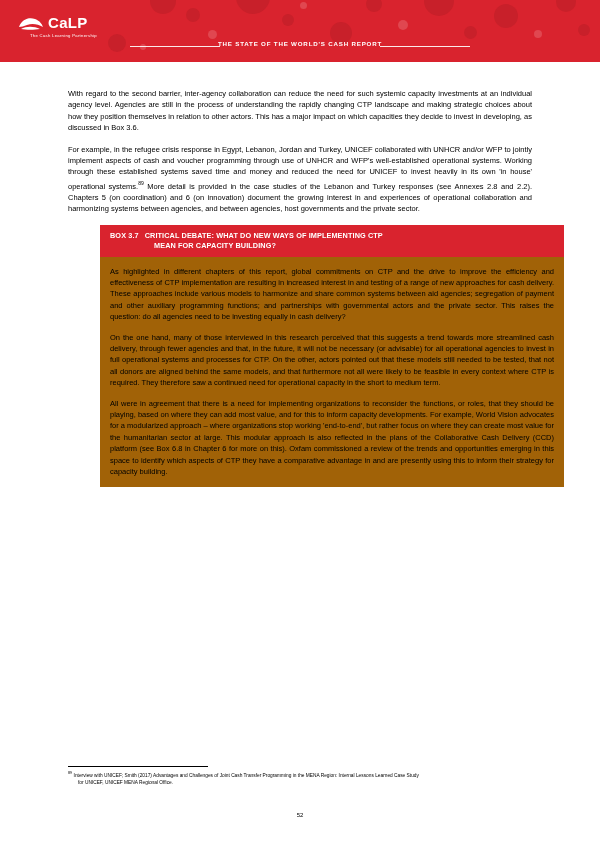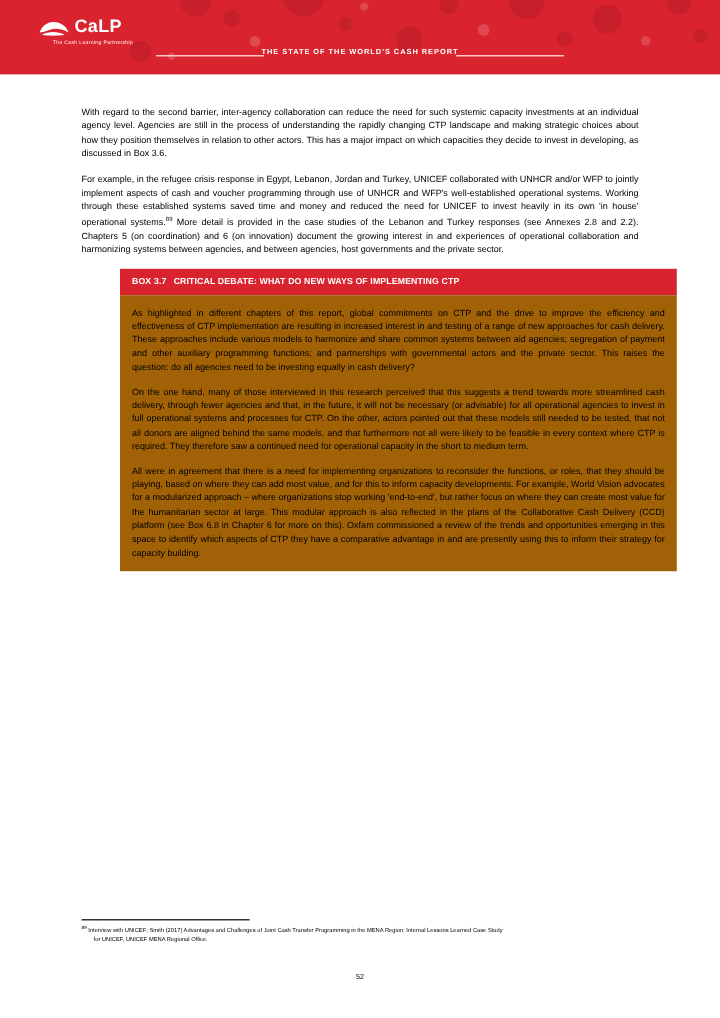--- a/index.html
+++ b/index.html
@@ -50,21 +50,21 @@
     background: #ffffff;
     opacity: 0.9;
   }
   .header-rule-left { left: 130px; width: 90px; }
   .header-rule-right { right: 130px; width: 90px; }
 
   
   .logo {
     position: absolute;
     top: 14px;
-    left: 32px;
+    left: 18px;
     width: 120px;
     height: 34px;
   }
   .logo-mark {
     position: absolute;
     top: 2px; left: 0;
     width: 26px; height: 15px;
   }
   .logo-text {
     position: absolute;
@@ -210,20 +210,21 @@
 
 <div class="content">
 
   <p class="body-par">With regard to the second barrier, inter-agency collaboration can reduce the need for such systemic capacity investments at an individual agency level. Agencies are still in the process of understanding the rapidly changing CTP landscape and making strategic choices about how they position themselves in relation to other actors. This has a major impact on which capacities they decide to invest in developing, as discussed in Box 3.6.</p>
 
   <p class="body-par"><span>For example, in the refugee crisis response in Egypt, Lebanon, Jordan and Turkey, UNICEF collaborated with UNHCR and/or WFP to jointly implement aspects of cash and voucher programming through use of UNHCR and WFP's well-established operational systems. Working through these established systems saved time and money and reduced the need for UNICEF to invest heavily in its own 'in house' operational systems.</span><sup class="fn">89</sup><span> More detail is provided in the case studies of the Lebanon and Turkey responses (see Annexes 2.8 and 2.2). </span><span class="ital">Chapters 5 (on coordination) and 6 (on innovation) document the growing interest in and experiences of operational collaboration and harmonizing systems between agencies, and between agencies, host governments and the private sector.</span></p>
 
   <div class="box">
     <div class="box-header">
       <span class="box-label">BOX 3.7</span><span>CRITICAL DEBATE: WHAT DO NEW WAYS OF IMPLEMENTING CTP</span>
+      <span class="line2">MEAN FOR CAPACITY BUILDING?</span>
     </div>
     <div class="box-body">
       <p>As highlighted in different chapters of this report, global commitments on CTP and the drive to improve the efficiency and effectiveness of CTP implementation are resulting in increased interest in and testing of a range of new approaches for cash delivery. These approaches include various models to harmonize and share common systems between aid agencies; segregation of payment and other auxiliary programming functions; and partnerships with governmental actors and the private sector. This raises the question: do all agencies need to be investing equally in cash delivery?</p>
       <p>On the one hand, many of those interviewed in this research perceived that this suggests a trend towards more streamlined cash delivery, through fewer agencies and that, in the future, it will not be necessary (or advisable) for all operational agencies to invest in full operational systems and processes for CTP. On the other, actors pointed out that these models still needed to be tested, that not all donors are aligned behind the same models, and that furthermore not all were likely to be feasible in every context where CTP is required. They therefore saw a continued need for operational capacity in the short to medium term.</p>
       <p>All were in agreement that there is a need for implementing organizations to reconsider the functions, or roles, that they should be playing, based on where they can add most value, and for this to inform capacity developments. For example, World Vision advocates for a modularized approach – where organizations stop working 'end-to-end', but rather focus on where they can create most value for the humanitarian sector at large. This modular approach is also reflected in the plans of the Collaborative Cash Delivery (CCD) platform (see Box 6.8 in Chapter 6 for more on this). Oxfam commissioned a review of the trends and opportunities emerging in this space to identify which aspects of CTP they have a comparative advantage in and are presently using this to inform their strategy for capacity building.</p>
     </div>
   </div>
 
 </div>
 

